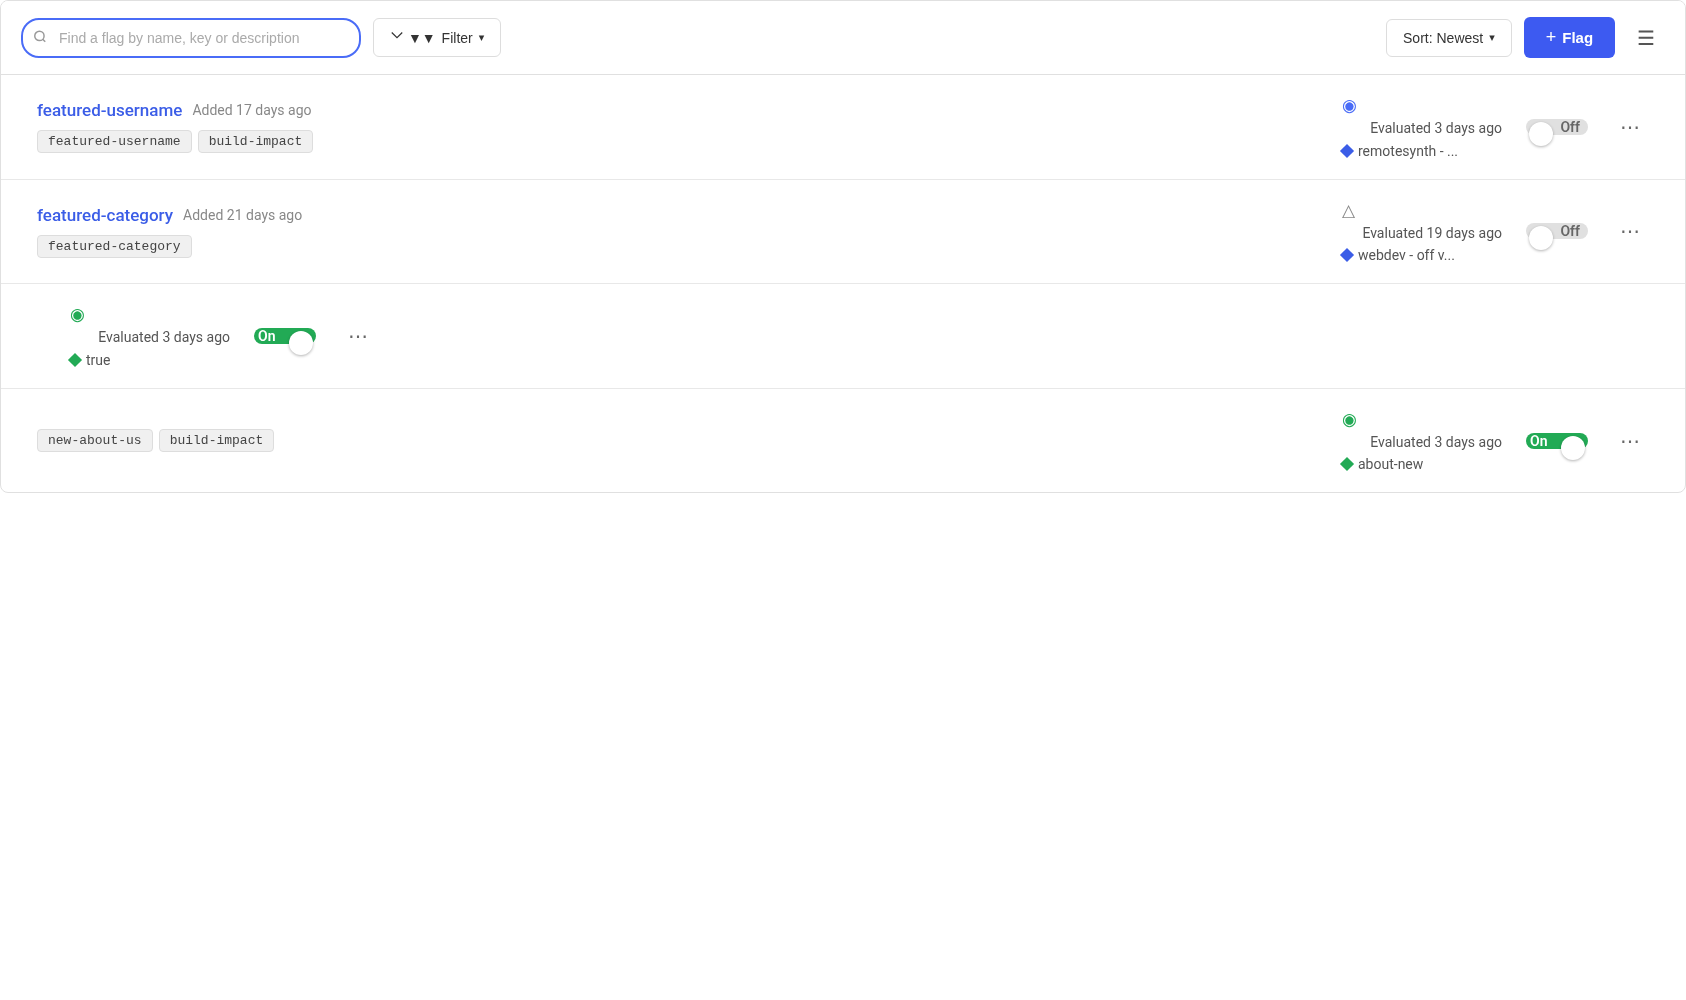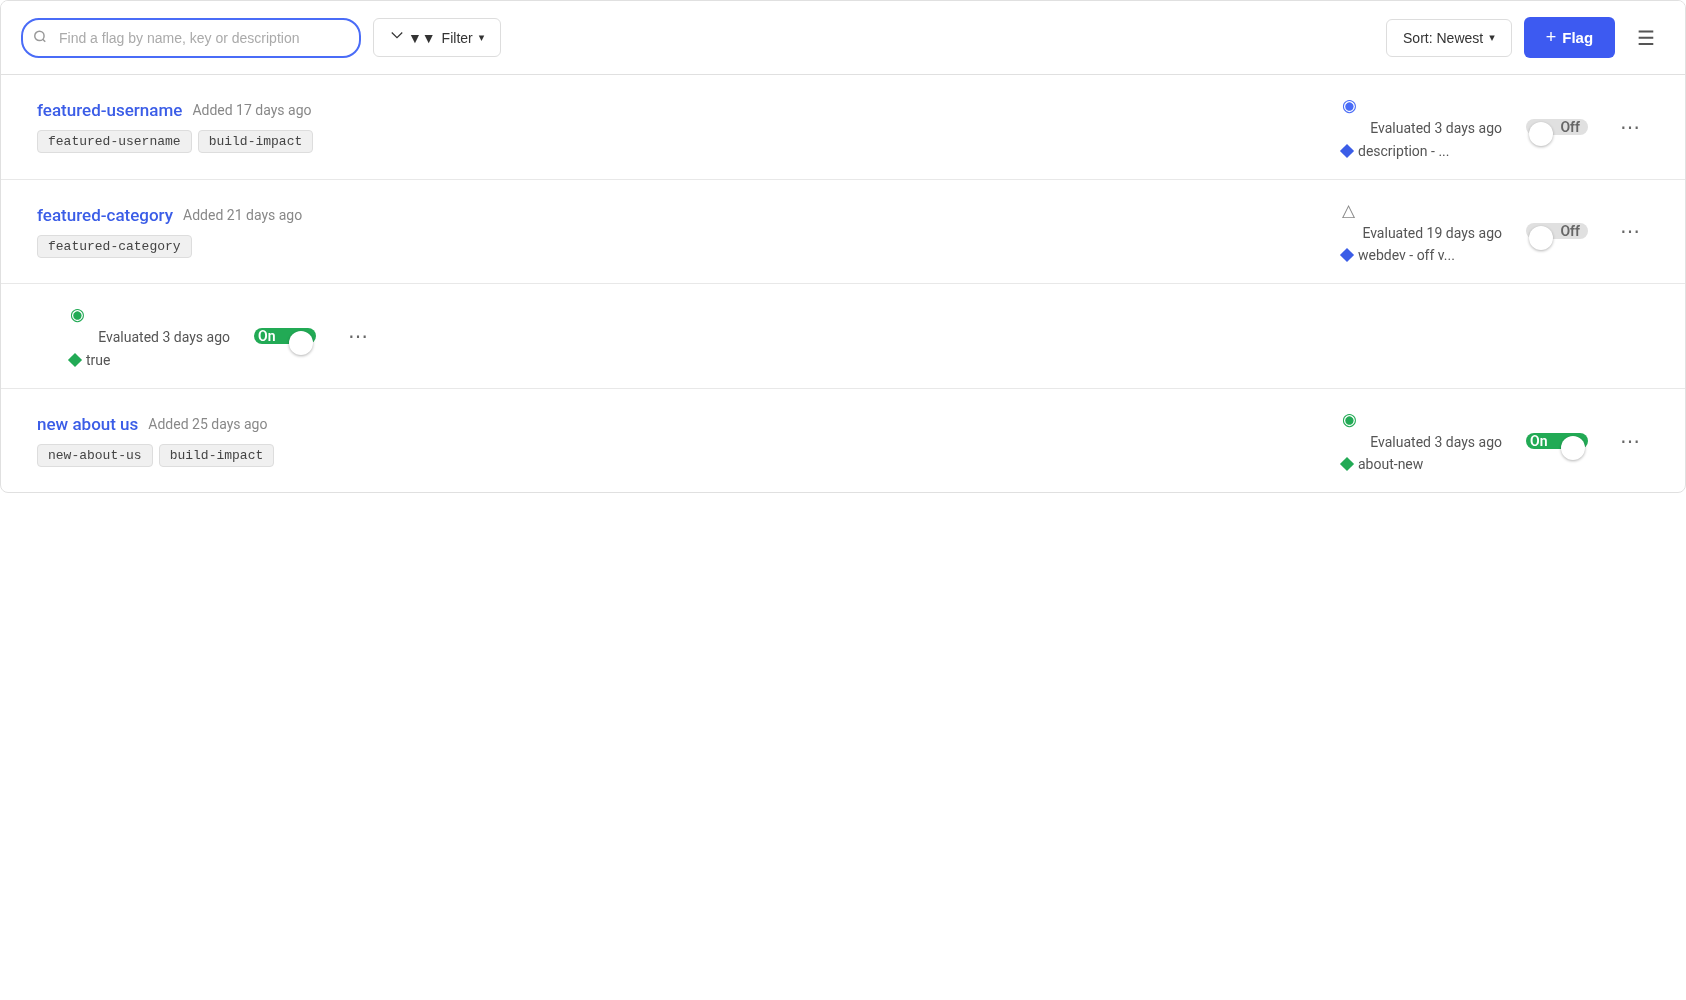--- a/index.html
+++ b/index.html
@@ -314,21 +314,21 @@
             <span class="tag">build-impact</span>
       </div>
     </div>
 
     <div class="flag-status">
       <div class="eval-info">
         <span style="color:#4a6cf7;font-size:17px;">◉</span>
         <span class="eval-time">Evaluated 3 days ago</span>
         <div class="eval-value">
           <span class="diamond-blue"></span>
-          <span>description - ...</span>
+          <span>remotesynth - ...</span>
         </div>
       </div>
 
       <div class="toggle-wrap">
         <div class="toggle">
           <div class="toggle-track off">
             <div class="toggle-knob"></div>
             <span class="toggle-label">Off</span>
           </div>
         </div>
@@ -395,24 +395,20 @@
         </div>
       </div>
 
       <button class="more-btn">
         <span>⋯</span>
       </button>
     </div>
   </div>
       <div class="flag-row">
     <div class="flag-info">
-      <div class="flag-title-row">
-        <a href="#" class="flag-name-link">new about us</a>
-        <span class="flag-meta-text">Added 25 days ago</span>
-      </div>
       <div class="tags">
         <span class="tag">new-about-us</span>
             <span class="tag">build-impact</span>
       </div>
     </div>
 
     <div class="flag-status">
       <div class="eval-info">
         <span style="color:#22aa55;font-size:17px;">◉</span>
         <span class="eval-time">Evaluated 3 days ago</span>

